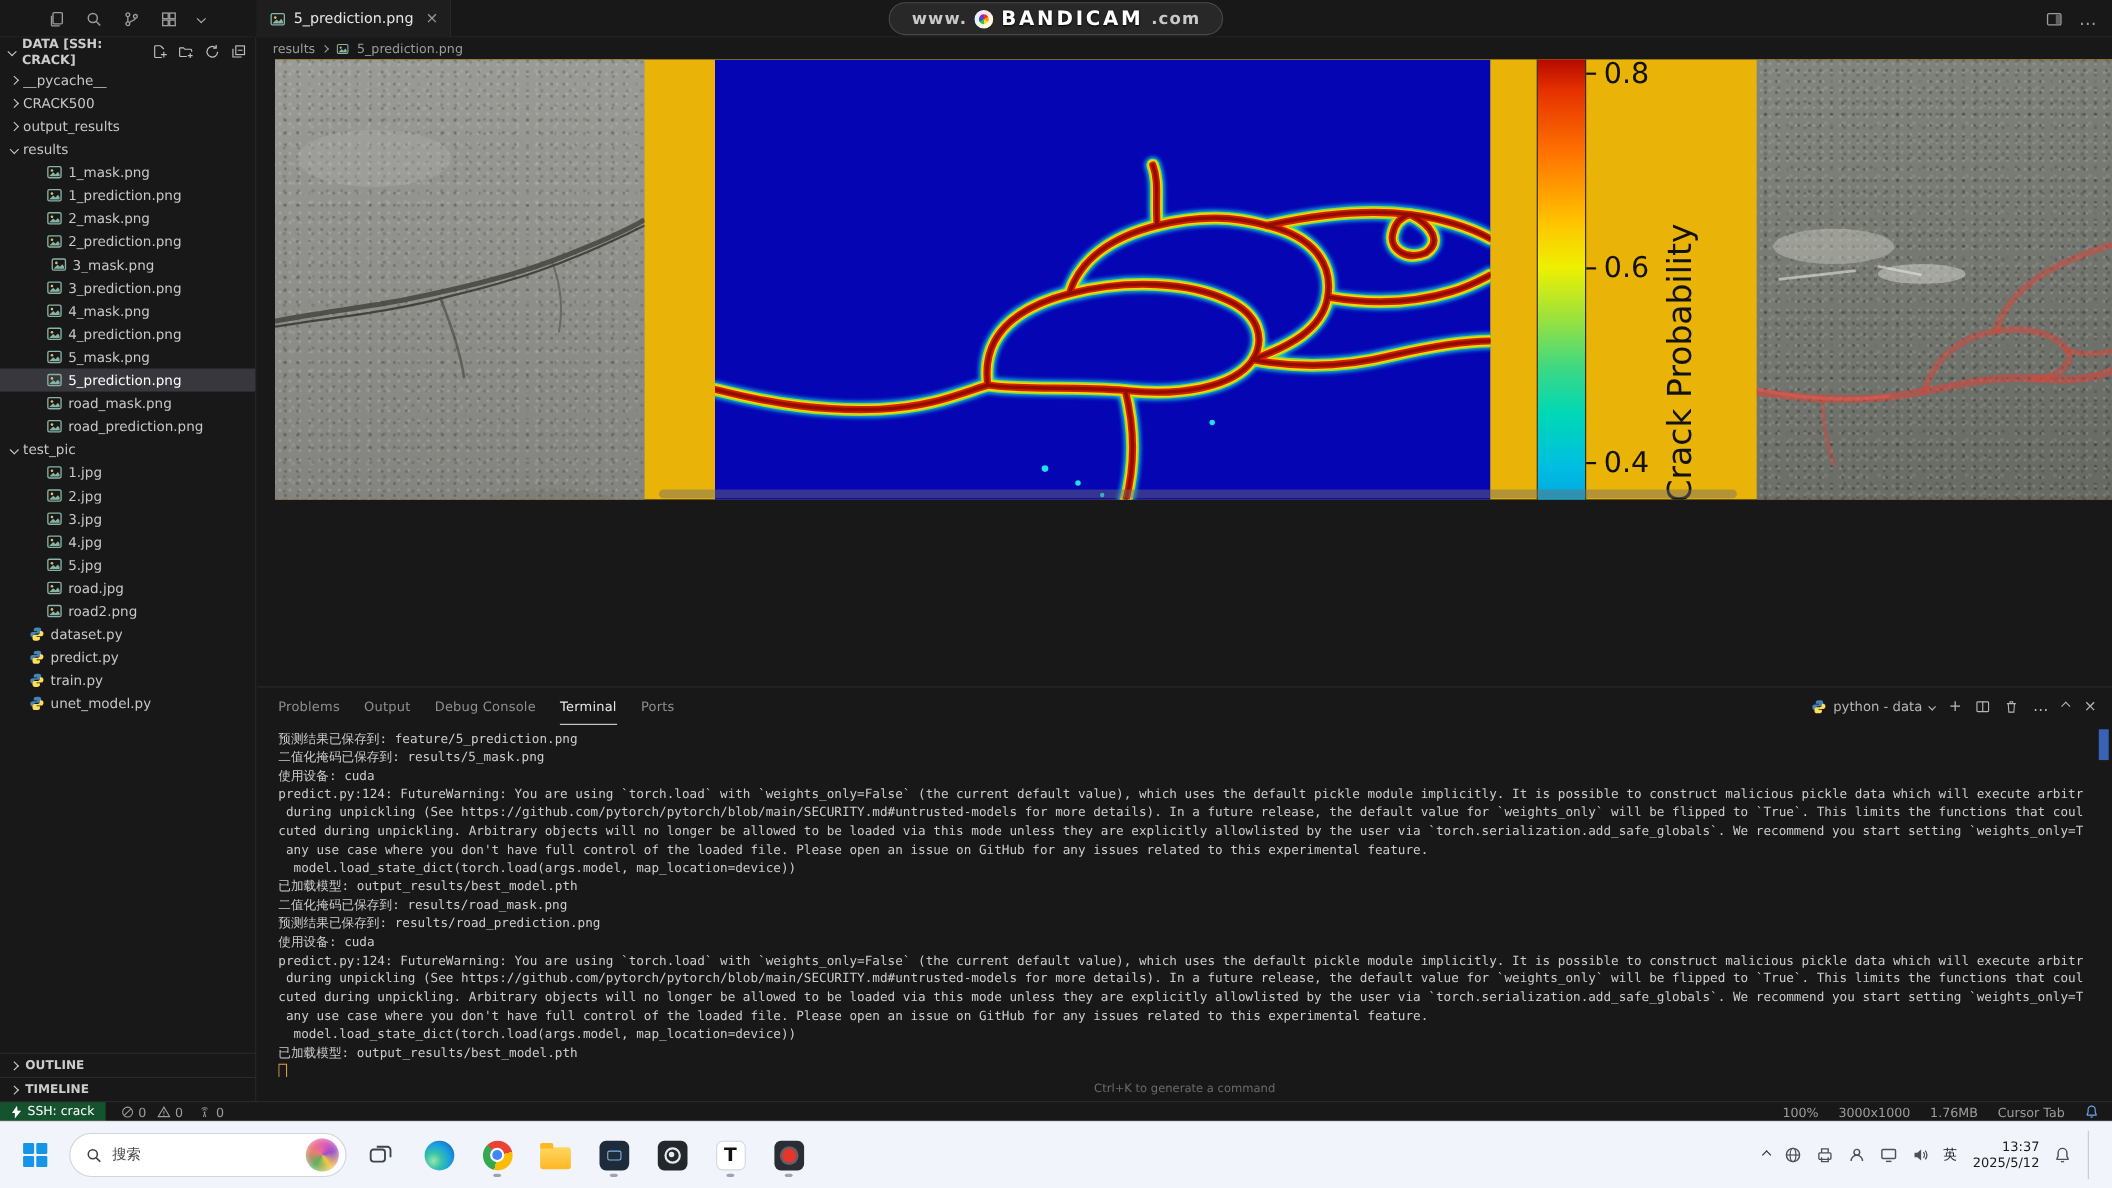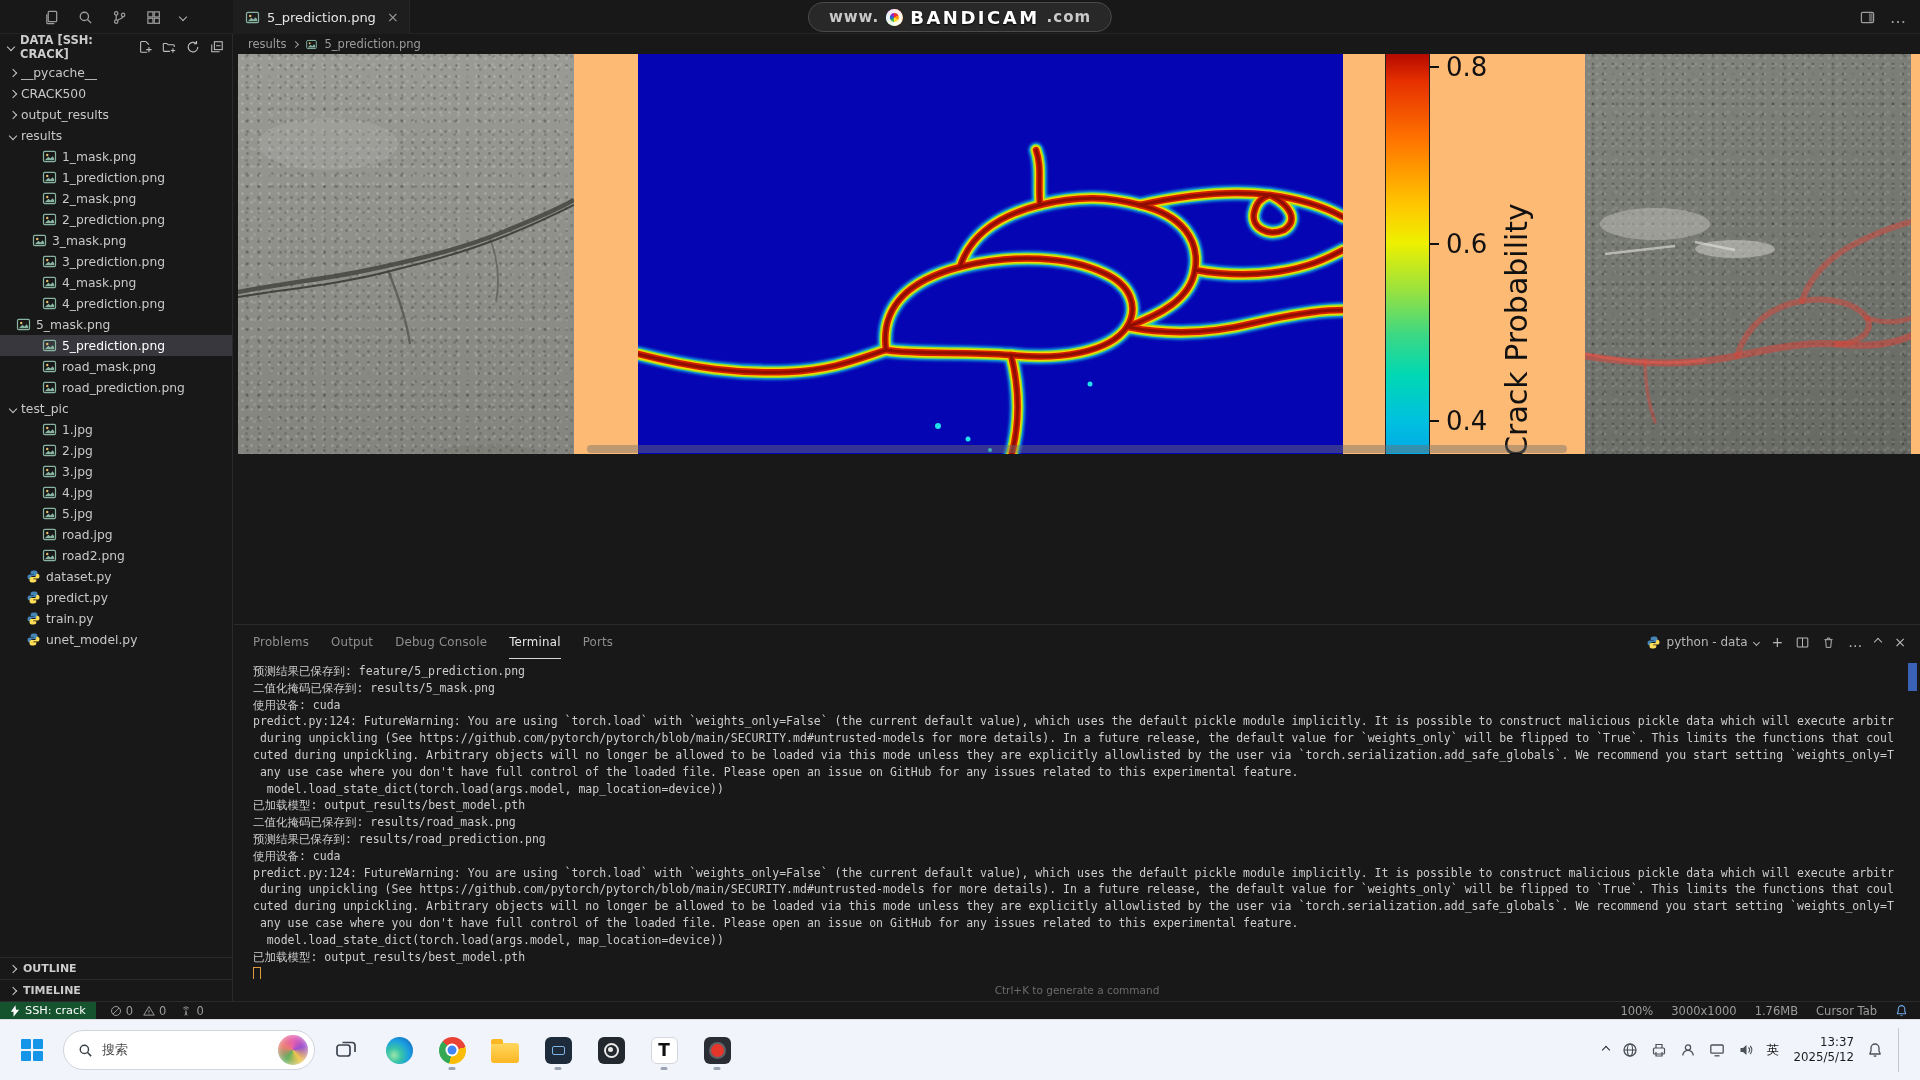--- a/index.html
+++ b/index.html
@@ -37,21 +37,21 @@
   .cv-down{transform:rotate(45deg)}
   .cv-up{transform:rotate(-135deg)}
   .ficon-wrap{display:inline-flex;flex:0 0 auto}
   .sb-bottom{position:absolute;bottom:0;left:0;right:0}
   .sb-sec{height:22px;display:flex;align-items:center;gap:7px;border-top:1px solid #2a2a2a;padding-left:10px;
     color:#cccccc;font-size:11px;font-weight:bold}
 
   
   .editor{position:absolute;left:234px;top:34px;right:0;height:967px;background:#181818}
   .breadcrumb{height:20px;display:flex;align-items:center;gap:6px;padding-left:14px;font-size:11.5px;color:#9c9c9c}
-  .viewport{position:absolute;left:4px;top:20px;right:0;height:400px;background:#fdba74;overflow:hidden}
+  .viewport{position:absolute;left:16px;top:20px;right:0;height:400px;background:#eab308;overflow:hidden}
 
   .photo{position:absolute;top:0;height:552px}
   .asphalt{background-color:#8f8f8a;
     background-image:
       radial-gradient(rgba(255,255,255,.16) 1px, transparent 1.7px),
       radial-gradient(rgba(0,0,0,.20) 1px, transparent 1.7px),
       radial-gradient(rgba(255,255,255,.09) 1.5px, transparent 2.1px),
       radial-gradient(rgba(0,0,0,.13) 1.2px, transparent 1.9px),
       linear-gradient(180deg, rgba(255,255,255,.10), rgba(0,0,0,.14));
     background-size:9px 9px,11px 11px,17px 17px,13px 13px,100% 100%;
@@ -291,21 +291,21 @@
         <div class="tree-row" style="padding-left: 42px;">
           <span class="ficon-wrap">
             <svg viewBox="0 0 16 16" width="15" height="15">
               <rect x="1.6" y="2.6" width="12.8" height="10.8" rx="1.4" fill="none" stroke="#87b5a2" stroke-width="1.3"></rect>
               <circle cx="5.6" cy="6.4" r="1.25" fill="#e2c06c"></circle>
               <path d="M3.2 11.6 L6.8 8.2 L9 10.2 L11.4 7.6 L13 10 V12 H3.2 Z" fill="#87b5a2"></path>
             </svg>
           </span>
           <span class="tree-label">2_prediction.png</span>
         </div>
-        <div class="tree-row" style="padding-left: 32px;">
+        <div class="tree-row" style="padding-left: 46px;">
           <span class="ficon-wrap">
             <svg viewBox="0 0 16 16" width="15" height="15">
               <rect x="1.6" y="2.6" width="12.8" height="10.8" rx="1.4" fill="none" stroke="#87b5a2" stroke-width="1.3"></rect>
               <circle cx="5.6" cy="6.4" r="1.25" fill="#e2c06c"></circle>
               <path d="M3.2 11.6 L6.8 8.2 L9 10.2 L11.4 7.6 L13 10 V12 H3.2 Z" fill="#87b5a2"></path>
             </svg>
           </span>
           <span class="tree-label">3_mask.png</span>
         </div>
         <div class="tree-row" style="padding-left: 42px;">
@@ -331,21 +331,21 @@
         <div class="tree-row" style="padding-left: 42px;">
           <span class="ficon-wrap">
             <svg viewBox="0 0 16 16" width="15" height="15">
               <rect x="1.6" y="2.6" width="12.8" height="10.8" rx="1.4" fill="none" stroke="#87b5a2" stroke-width="1.3"></rect>
               <circle cx="5.6" cy="6.4" r="1.25" fill="#e2c06c"></circle>
               <path d="M3.2 11.6 L6.8 8.2 L9 10.2 L11.4 7.6 L13 10 V12 H3.2 Z" fill="#87b5a2"></path>
             </svg>
           </span>
           <span class="tree-label">4_prediction.png</span>
         </div>
-        <div class="tree-row" style="padding-left: 16px;">
+        <div class="tree-row" style="padding-left: 42px;">
           <span class="ficon-wrap">
             <svg viewBox="0 0 16 16" width="15" height="15">
               <rect x="1.6" y="2.6" width="12.8" height="10.8" rx="1.4" fill="none" stroke="#87b5a2" stroke-width="1.3"></rect>
               <circle cx="5.6" cy="6.4" r="1.25" fill="#e2c06c"></circle>
               <path d="M3.2 11.6 L6.8 8.2 L9 10.2 L11.4 7.6 L13 10 V12 H3.2 Z" fill="#87b5a2"></path>
             </svg>
           </span>
           <span class="tree-label">5_mask.png</span>
         </div>
         <div class="tree-row selected" style="padding-left: 42px;">

